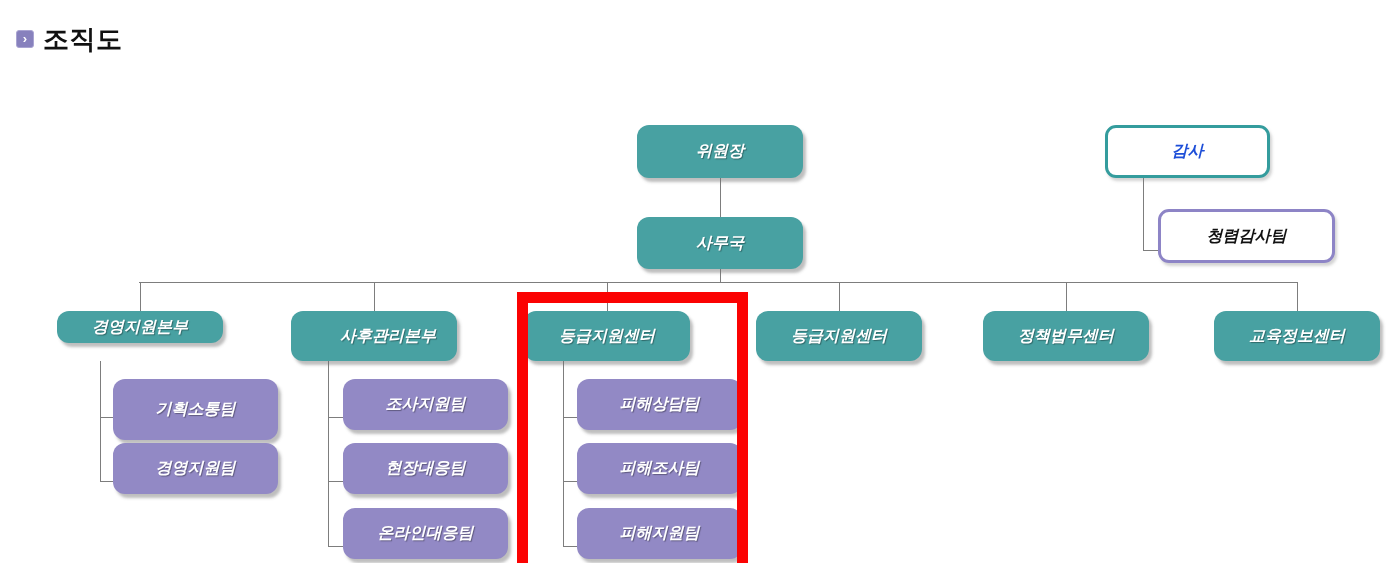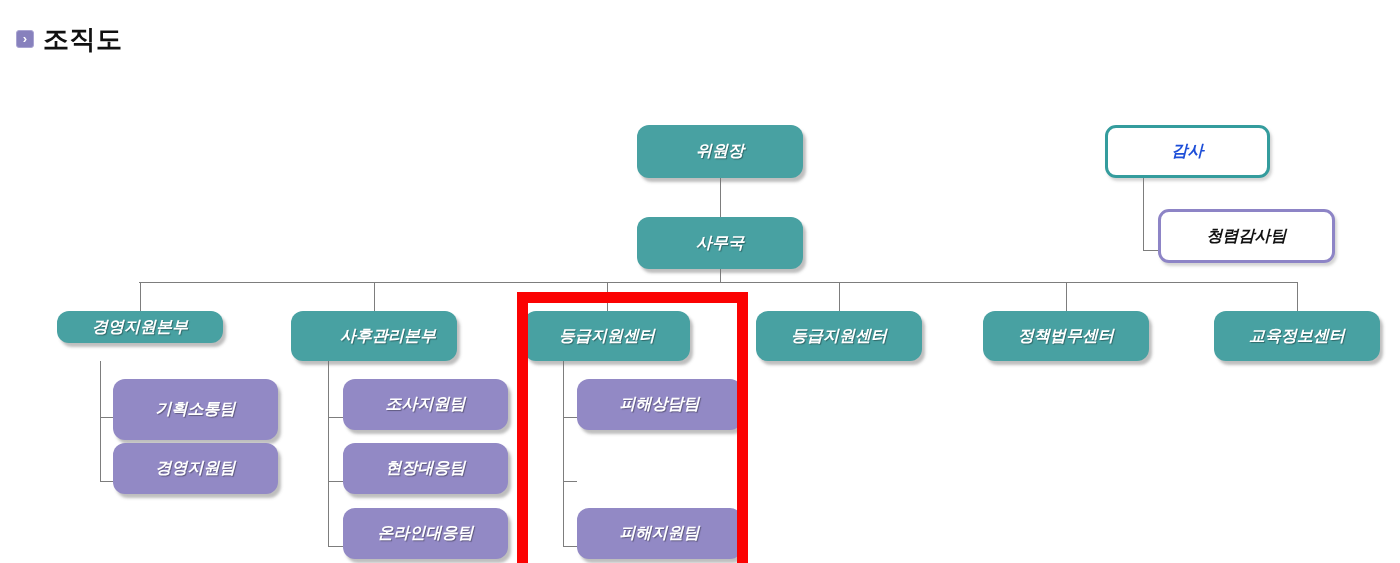--- a/index.html
+++ b/index.html
@@ -114,18 +114,19 @@
     <div class="node teal" style="left:1214px;top:275px;width:166px;height:50px;">교육정보센터</div>
 
     <div class="node purple" style="left:113px;top:343px;width:165px;height:61px;">기획소통팀</div>
     <div class="node purple" style="left:113px;top:407px;width:165px;height:51px;">경영지원팀</div>
 
     <div class="node purple" style="left:343px;top:343px;width:165px;height:51px;">조사지원팀</div>
     <div class="node purple" style="left:343px;top:407px;width:165px;height:51px;">현장대응팀</div>
     <div class="node purple" style="left:343px;top:472px;width:165px;height:51px;">온라인대응팀</div>
 
     <div class="node purple" style="left:577px;top:343px;width:165px;height:51px;">피해상담팀</div>
+    <div class="node purple" style="left:577px;top:407px;width:165px;height:51px;">피해조사팀</div>
     <div class="node purple" style="left:577px;top:472px;width:165px;height:51px;">피해지원팀</div>
 
     <div class="highlight-rect"></div>
 
   </div>
 </div>
 
 </body></html>

